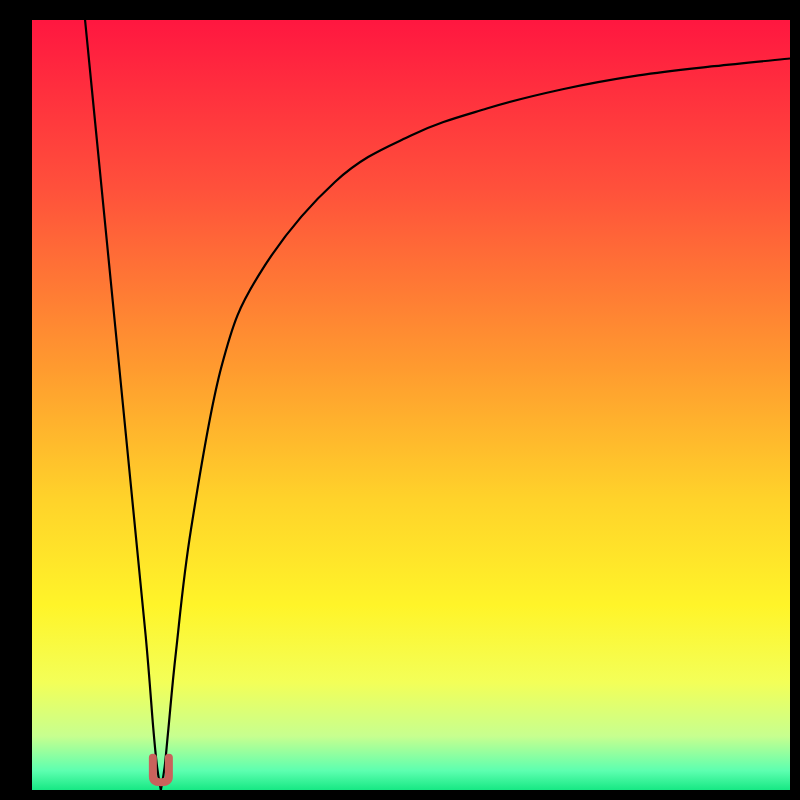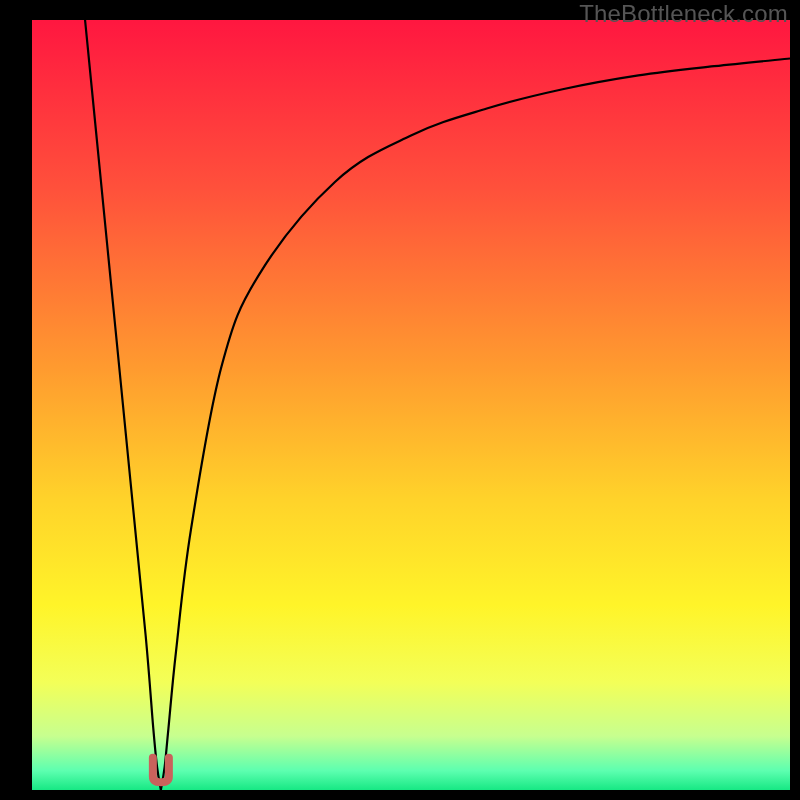--- a/index.html
+++ b/index.html
@@ -32,21 +32,20 @@
     position: absolute;
     top: 0;
     left: 0;
   }
 </style>
 </head>
 <body>
 
 <div class="frame">
 
-  <div class="watermark">TheBottleneck.com</div>
 
   <svg width="800" height="800" viewBox="0 0 800 800">
     <defs>
       <linearGradient id="bg-grad" x1="0" y1="0" x2="0" y2="1">
 
       <stop offset="0%" stop-color="#ff1740"></stop>
           <stop offset="22%" stop-color="#ff513b"></stop>
           <stop offset="45%" stop-color="#ff9a2f"></stop>
           <stop offset="62%" stop-color="#ffd22a"></stop>
           <stop offset="76%" stop-color="#fff429"></stop>

